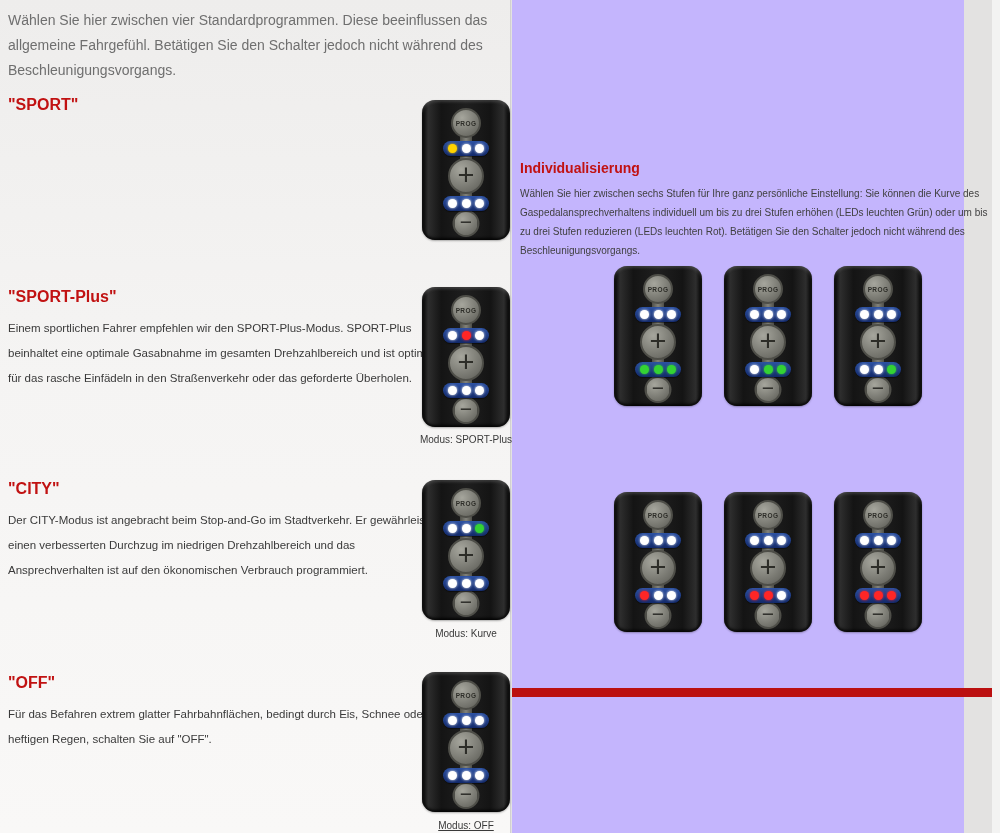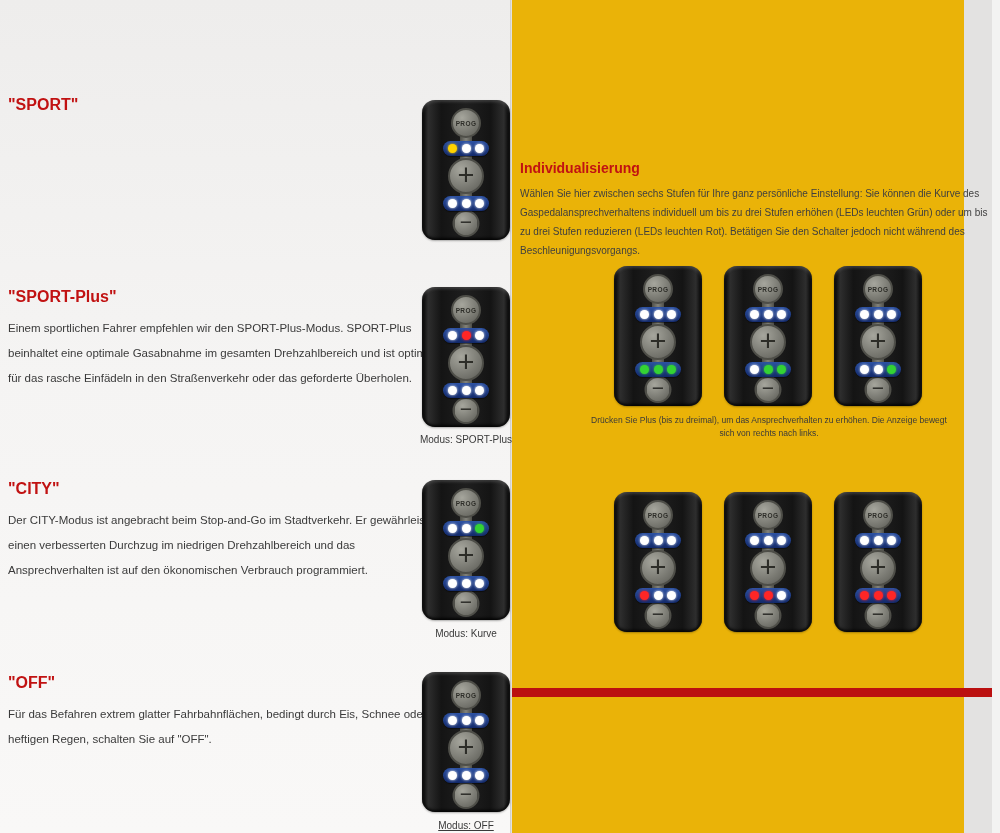--- a/index.html
+++ b/index.html
@@ -23,21 +23,21 @@
 
   
   .dslot { position:absolute; width:88px; height:140px; }
   .d1 { left:422px; top:100px; } .d2 { left:422px; top:287px; }
   .d3 { left:422px; top:480px; } .d4 { left:422px; top:672px; }
   .dcap { position:absolute; left:404px; width:124px; text-align:center;
     font-size:10px; color:#3a3a3a; }
   .dc1 { top:247px;margin-top:40px; } .dc2 { top:434px; } .dc3 { top:628px; } .dc4 { top:820px;text-decoration:underline; }
 
   
-  .right-col { position:absolute; left:512px; top:0; width:452px; height:833px; background:#eab308; }
+  .right-col { position:absolute; left:512px; top:0; width:452px; height:833px; background:#c4b5fd; }
   .right-strip { position:absolute; left:992px; top:0; width:8px; height:833px; background:#f3f3f2; }
   .ind-heading { position:absolute; left:8px; top:160px; font-size:14px; font-weight:bold; color:#c11212; }
   .ind-text { position:absolute; left:8px; top:184px; width:478px;
     font-size:10px; line-height:19px; color:#3f3f3f; }
   .r1a { left:102px; top:266px; } .r1b { left:212px; top:266px; } .r1c { left:322px; top:266px; }
   .r2a { left:102px; top:492px; } .r2b { left:212px; top:492px; } .r2c { left:322px; top:492px; }
   .row-caption { position:absolute; left:74px; width:366px; text-align:center;
     font-size:8.5px; line-height:13px; color:#3a3a3a; }
   .rc1 { top:414px; } .rc2 { top:640px; }
   .red-bar { position:absolute; left:0; top:688px; width:482px; height:9px; background:#bb1010; }
@@ -62,20 +62,21 @@
     box-shadow:0 1px 1px rgba(0,0,0,.5); }
   .lb-top { top:41px; } .lb-bottom { top:96px; }
   .led { width:9px; height:9px; border-radius:50%; }
 </style>
 </head>
 <body>
 
 <div class="page">
 
   <div class="left-col">
+    <p class="intro">Wählen Sie hier zwischen vier Standardprogrammen. Diese beeinflussen das allgemeine Fahrgefühl. Betätigen Sie den Schalter jedoch nicht während des Beschleunigungsvorgangs.</p>
 
     <h2 class="mode-heading mh1">"SPORT"</h2>
     <div class="dslot d1">
         <div class="dev">
           <div class="dev-rail"></div>
           <div class="dev-btn dev-prog">PROG</div>
           <div class="dev-ledbar lb-top">
             <div class="led" style="background: rgb(255, 210, 0); box-shadow: rgb(255, 210, 0) 0px 0px 3px;"></div>
             <div class="led" style="background: rgb(255, 255, 255); box-shadow: rgb(255, 255, 255) 0px 0px 3px;"></div>
             <div class="led" style="background: rgb(255, 255, 255); box-shadow: rgb(255, 255, 255) 0px 0px 3px;"></div>
@@ -209,21 +210,20 @@
           </div>
           <div class="dev-btn dev-plus">+</div>
           <div class="dev-ledbar lb-bottom">
             <div class="led" style="background: rgb(255, 255, 255); box-shadow: rgb(255, 255, 255) 0px 0px 3px;"></div>
             <div class="led" style="background: rgb(255, 255, 255); box-shadow: rgb(255, 255, 255) 0px 0px 3px;"></div>
             <div class="led" style="background: rgb(52, 210, 52); box-shadow: rgb(52, 210, 52) 0px 0px 3px;"></div>
           </div>
           <div class="dev-btn dev-minus">−</div>
         </div>
       </div>
-    <div class="row-caption rc1">Drücken Sie Plus (bis zu dreimal), um das Ansprechverhalten zu erhöhen. Die Anzeige bewegt sich von rechts nach links.</div>
 
     <div class="dslot r2a">
         <div class="dev">
           <div class="dev-rail"></div>
           <div class="dev-btn dev-prog">PROG</div>
           <div class="dev-ledbar lb-top">
             <div class="led" style="background: rgb(255, 255, 255); box-shadow: rgb(255, 255, 255) 0px 0px 3px;"></div>
             <div class="led" style="background: rgb(255, 255, 255); box-shadow: rgb(255, 255, 255) 0px 0px 3px;"></div>
             <div class="led" style="background: rgb(255, 255, 255); box-shadow: rgb(255, 255, 255) 0px 0px 3px;"></div>
           </div>

